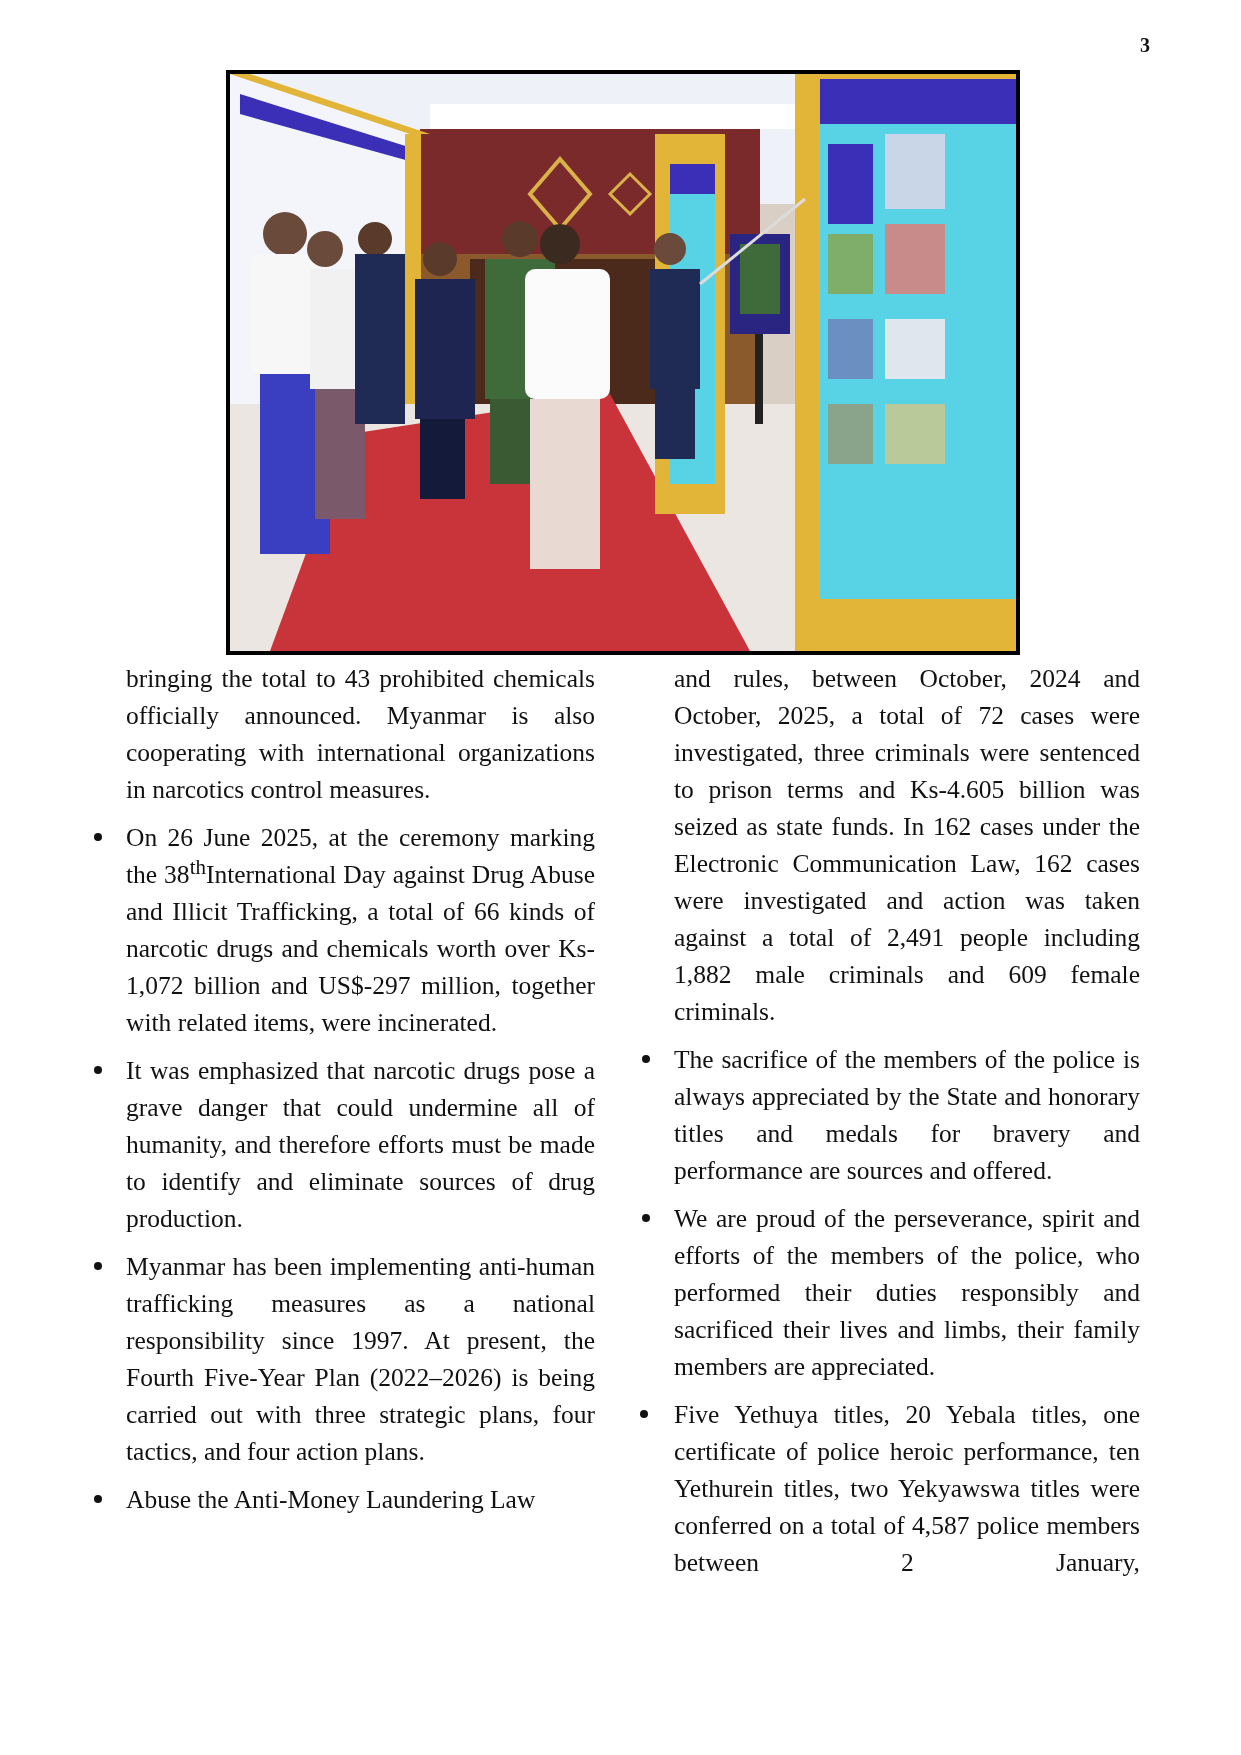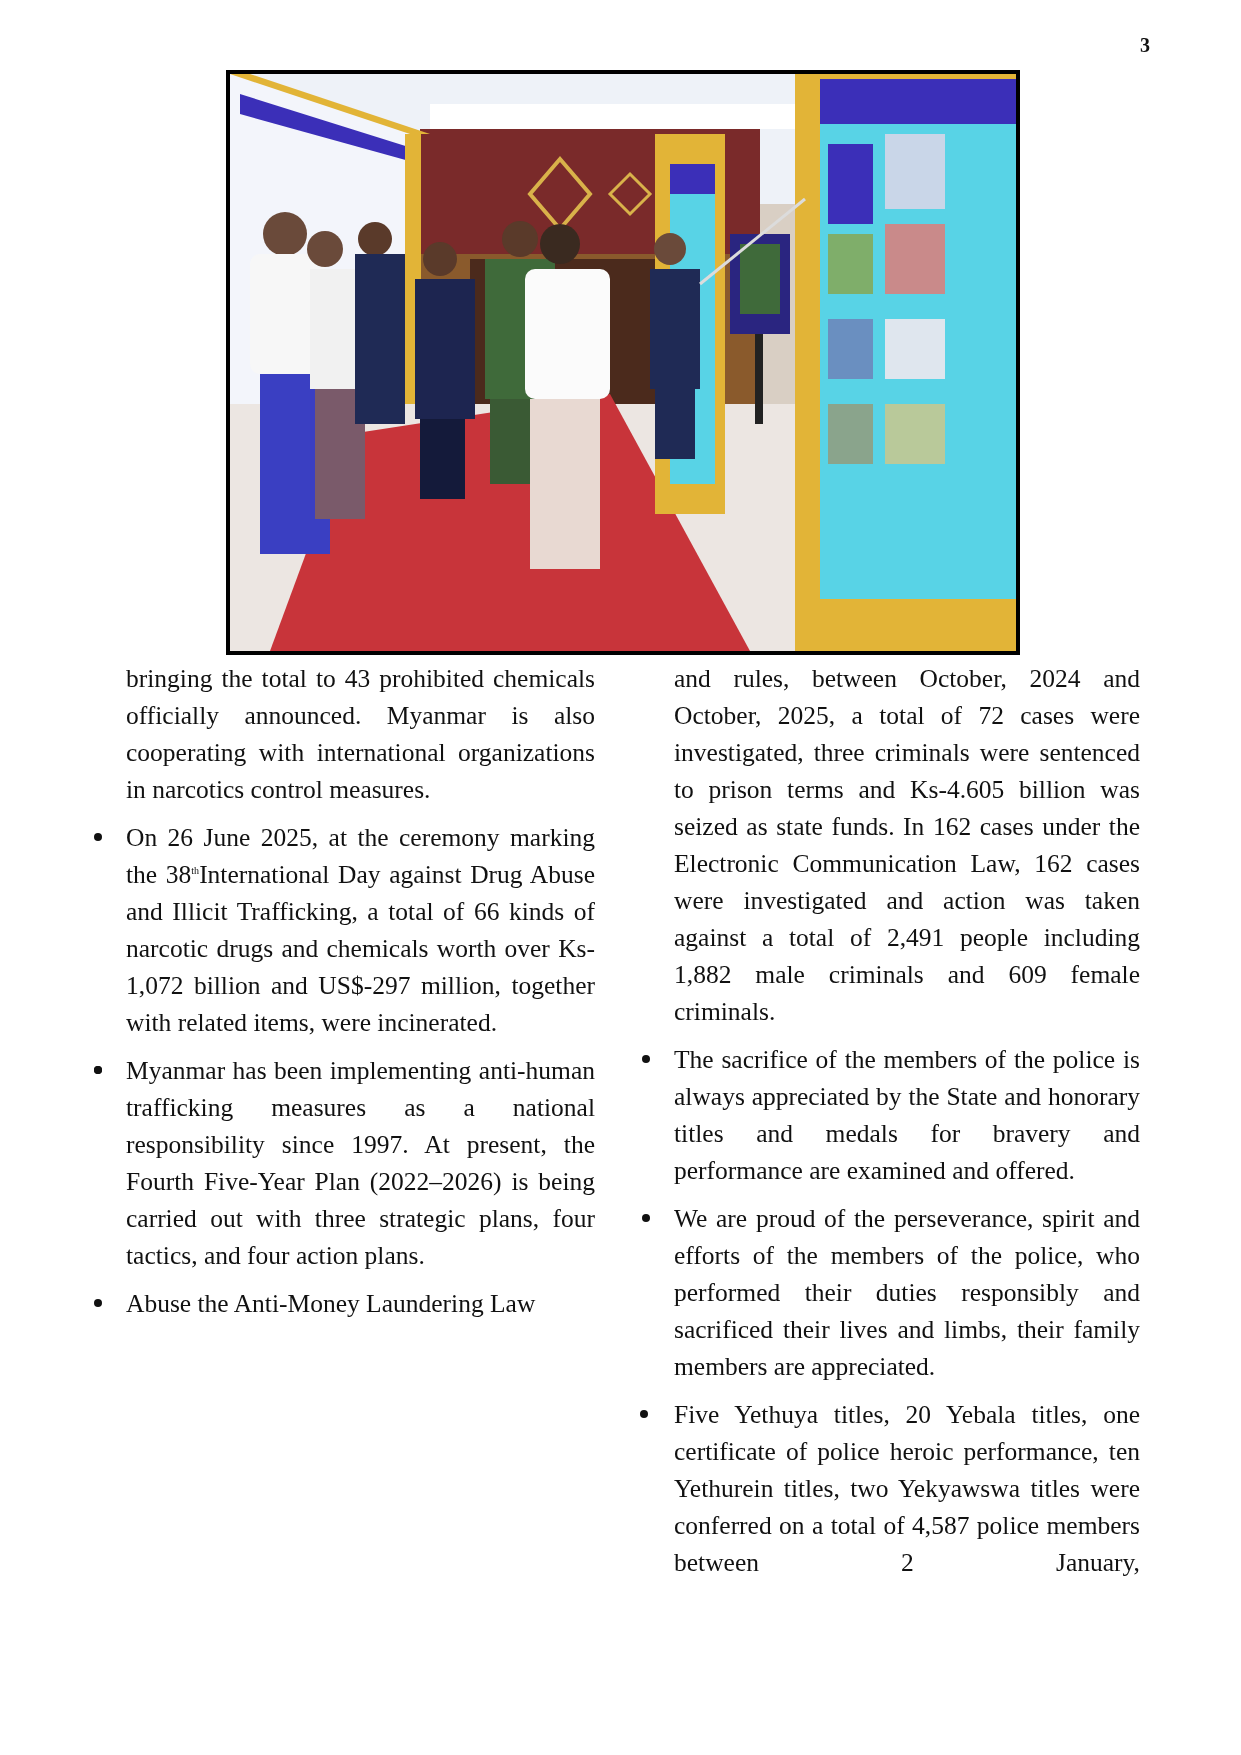--- a/index.html
+++ b/index.html
@@ -9,21 +9,21 @@
   .photo { position: absolute; left: 226px; top: 70px; width: 786px; height: 577px;
            border: 4px solid #000; overflow: hidden; background: #d9cfc4; }
   .photo svg { display: block; width: 100%; height: 100%; }
   .column { position: absolute; top: 660px; font-size: 25.5px; line-height: 37px; text-align: justify; font-family: Liberation Serif, serif; }
   .col-left { left: 92px; width: 503px; }
   .col-right { left: 640px; width: 500px; }
   .para { margin: 0 0 11px 0; padding-left: 34px; position: relative; }
   .bullet { position: absolute; left: 0; top: 0; width: 12px; text-align: center; }
   .bullet::before { content: ""; display: inline-block; width: 8px; height: 8px; border-radius: 50%;
                     background: #111; vertical-align: middle; position: relative; top: -3px; }
-  sup { font-size: 10px; line-height: 0; vertical-align: 9px; }
+  sup { font-size: 21px; line-height: 0; vertical-align: 9px; }
   .tail { text-align-last: justify; }
 </style>
 </head>
 <body>
 
 <div class="page-number">3</div>
 
 <div class="photo" title="Officials in traditional Myanmar attire and police and military uniforms view an exhibition of police display boards while a female police officer points at a board">
   <svg viewBox="0 0 786 577" preserveAspectRatio="none">
 
@@ -94,38 +94,39 @@
 <div class="column col-left">
   <p class="para">
     <span>bringing the total to 43 prohibited chemicals officially announced. Myanmar is also cooperating with international organizations in narcotics control measures.</span>
   </p>
   <p class="para">
     <span class="bullet"></span>
     <span>On 26 June 2025, at the ceremony marking the 38</span><sup>th</sup><span>International Day against Drug Abuse and Illicit Trafficking, a total of 66 kinds of narcotic drugs and chemicals worth over Ks-1,072 billion and US$-297 million, together with related items, were incinerated.</span>
   </p>
   <p class="para">
     <span class="bullet"></span>
+    <span>It was emphasized that narcotic drugs pose a grave danger that could undermine all of humanity, and therefore efforts must be made to identify and eliminate sources of drug production.</span>
   </p>
   <p class="para">
     <span class="bullet"></span>
     <span>Myanmar has been implementing anti-human trafficking measures as a national responsibility since 1997. At present, the Fourth Five-Year Plan (2022–2026) is being carried out with three strategic plans, four tactics, and four action plans.</span>
   </p>
   <p class="para">
     <span class="bullet"></span>
     <span>Abuse the Anti-Money Laundering Law</span>
   </p>
 </div>
 
 <div class="column col-right">
   <p class="para">
     <span>and rules, between October, 2024 and October, 2025, a total of 72 cases were investigated, three criminals were sentenced to prison terms and Ks-4.605 billion was seized as state funds. In 162 cases under the Electronic Communication Law, 162 cases were investigated and action was taken against a total of 2,491 people including 1,882 male criminals and 609 female criminals.</span>
   </p>
   <p class="para">
     <span class="bullet"></span>
-    <span>The sacrifice of the members of the police is always appreciated by the State and honorary titles and medals for bravery and performance are examined and offered.</span>
+    <span>The sacrifice of the members of the police is always appreciated by the State and honorary titles and medals for bravery and performance are sources and offered.</span>
   </p>
   <p class="para">
     <span class="bullet"></span>
     <span>We are proud of the perseverance, spirit and efforts of the members of the police, who performed their duties responsibly and sacrificed their lives and limbs, their family members are appreciated.</span>
   </p>
   <p class="para tail">
     <span class="bullet"></span>
     <span>Five Yethuya titles, 20 Yebala titles, one certificate of police heroic performance, ten Yethurein titles, two Yekyawswa titles were conferred on a total of 4,587 police members between 2 January,</span>
   </p>
 </div>

